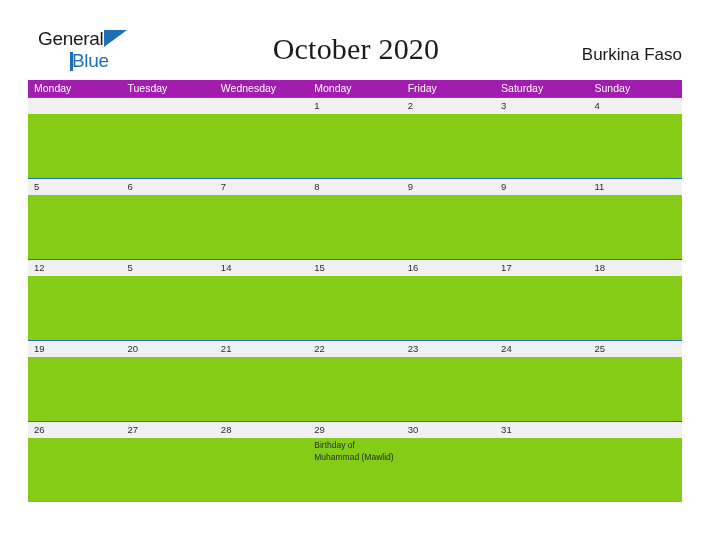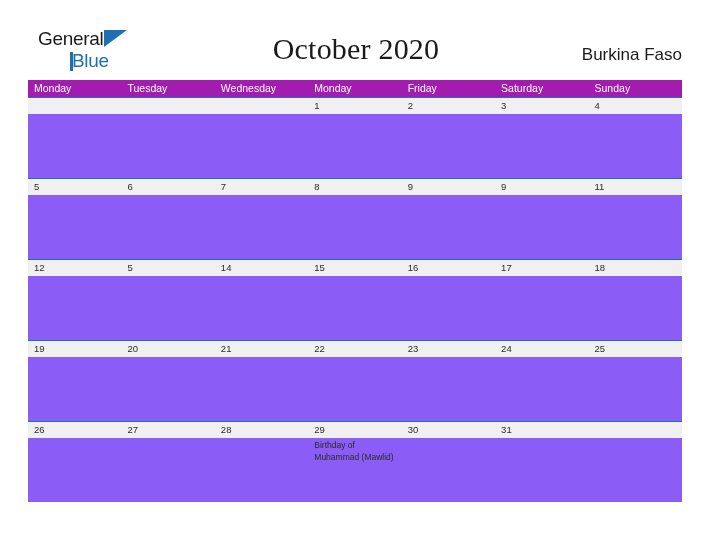--- a/index.html
+++ b/index.html
@@ -155,22 +155,21 @@
     color: #2b2b2b;
     padding-left: 6px;
     box-sizing: border-box;
     overflow: hidden;
     white-space: nowrap;
   }
   .event-strip {
     display: flex;
     width: 654px;
     height: 64px;
-    background: #8b5cf6;
-    justify-content: flex-end;
+    background: #84cc16;
   }
   .event-cell {
     width: 93.43px;
     padding: 2px 8px 0 6px;
     box-sizing: border-box;
     font-size: 8.5px;
     line-height: 11.5px;
     color: #2b2b2b;
     word-wrap: break-word;
   }

